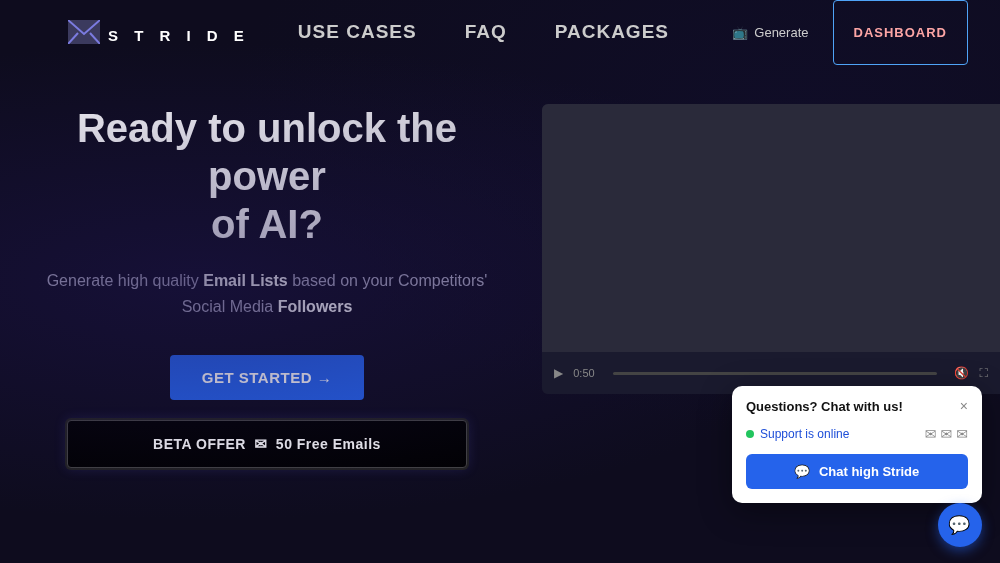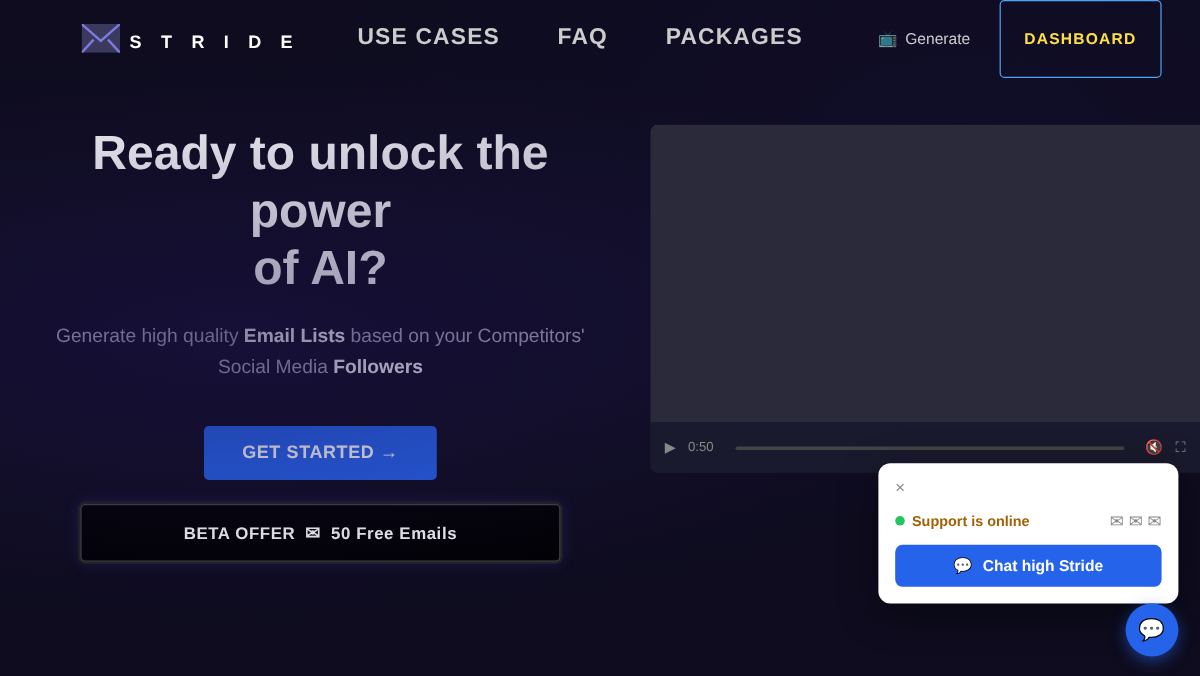--- a/index.html
+++ b/index.html
@@ -61,21 +61,21 @@
       display: flex;
       align-items: center;
       gap: 6px;
       font-size: 13px;
       color: #ccc;
       cursor: pointer;
     }
     .dashboard-btn {
       border: 1.5px solid #4fa3f7;
       background: transparent;
-      color: #fde047;
+      color: #fca5a5;
       padding: 24px 20px;
       font-size: 13px;
       font-weight: 700;
       letter-spacing: 1px;
       cursor: pointer;
       border-radius: 4px;
     }
 
     
     .main-content {
@@ -224,22 +224,22 @@
       gap: 6px;
     }
     .status-dot {
       width: 8px;
       height: 8px;
       background: #22c55e;
       border-radius: 50%;
     }
     .status-text {
       font-size: 12px;
-      color: #a16207;
-      font-weight: 700;
+      color: #1d4ed8;
+      font-weight: 400;
     }
     .chat-icons {
       display: flex;
       gap: 4px;
     }
     .chat-icon-envelope {
       font-size: 14px;
       color: #888;
     }
     .chat-btn {
@@ -344,20 +344,21 @@
         <span class="ctrl-btn">🔇</span>
         <span class="ctrl-btn">⛶</span>
         <span class="ctrl-btn">⋮</span>
       </div>
     </div>
   </div>
 </div>
 
 <div class="chat-widget">
   <div class="chat-header">
+    <span class="chat-header-title">Questions? Chat with us!</span>
     <span class="chat-close">×</span>
   </div>
   <div class="chat-status-row">
     <div class="chat-status-left">
       <div class="status-dot"></div>
       <span class="status-text">Support is online</span>
     </div>
     <div class="chat-icons">
       <span class="chat-icon-envelope">✉</span>
       <span class="chat-icon-envelope">✉</span>

